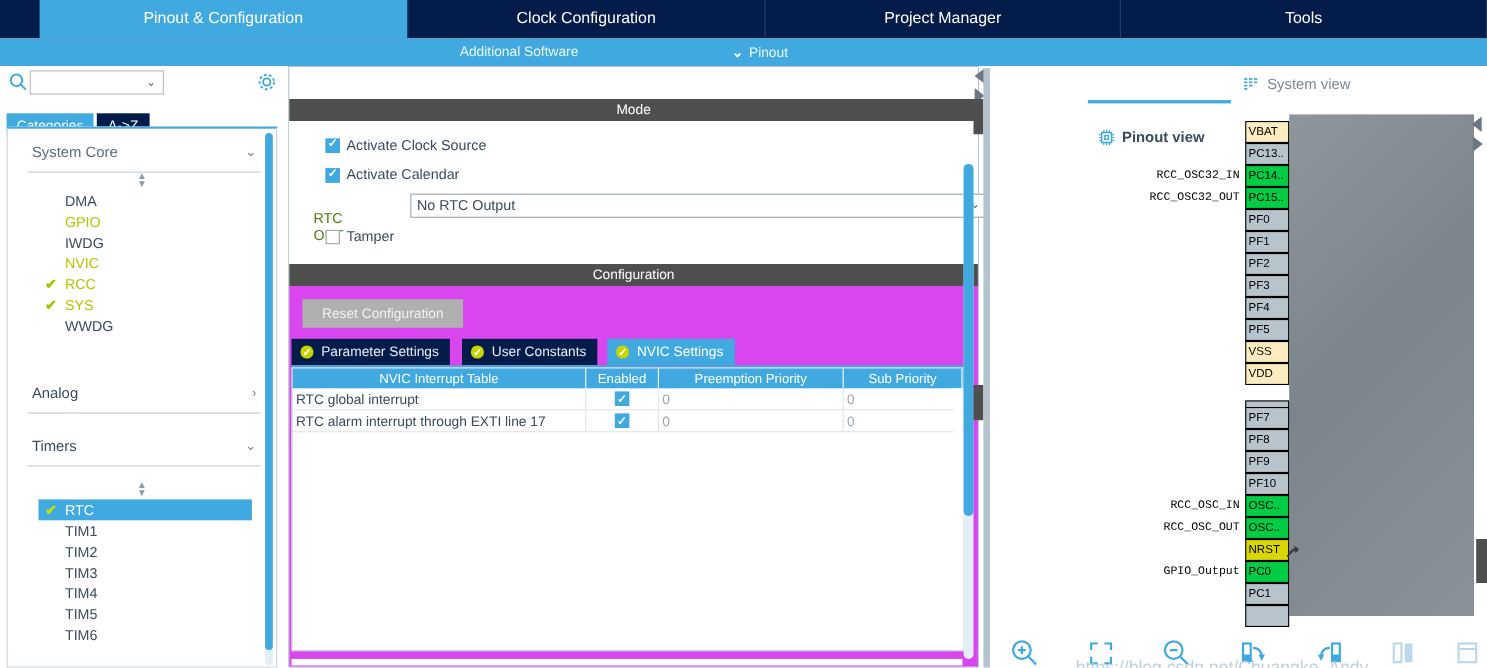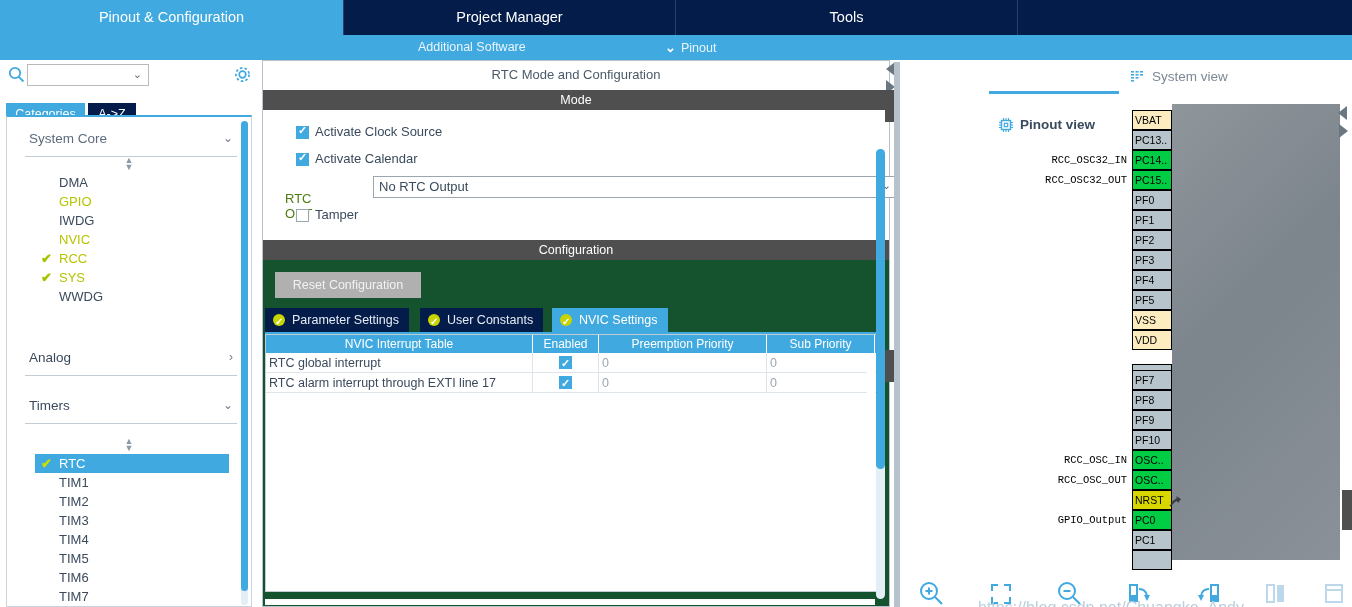--- a/index.html
+++ b/index.html
@@ -8,21 +8,21 @@
     font-family: "Liberation Sans", sans-serif;
     font-size: 13px;
     background: #ffffff;
     overflow: hidden;
   }
   #app { position: relative; width: 1352px; height: 607px; }
 
   
   .topbar {
     position: absolute; left: 0; top: 0; width: 1352px; height: 35px;
-    background: #041c4a; display: flex;
+    background: #041c4a; display: flex; padding-left: 36px;
   }
   .topbar .mtab {
     height: 35px; line-height: 35px; text-align: center;
     color: #ffffff; font-size: 14.5px; cursor: default;
     border-right: 1px solid #2b3f6b;
   }
   .topbar .mtab.active { background: #3fa9e0; color: #ffffff; }
   .mtab-0 { width: 344px; }
   .mtab-1 { width: 334px; }
   .mtab-2 { width: 332px; }
@@ -172,21 +172,21 @@
   }
   .rtcout-sel .val {
     position: absolute; left: 5px; top: 2px; font-size: 13px; color: #3a4a5c;
   }
   .rtcout-sel .chev {
     position: absolute; right: 7px; top: 2px; font-size: 11px; color: #5a6a7a;
   }
 
   .config-body {
     position: absolute; left: 0; top: 199px; width: 626px; height: 346px;
-    background: #14532d;
+    background: #d946ef;
   }
   .reset-btn {
     position: absolute; left: 12px; top: 12px; width: 146px; height: 26px;
     background: #b0b0b0; border: none; color: #f2f2f2; font-size: 12.5px;
     font-family: "Liberation Sans", sans-serif; cursor: pointer;
   }
   .ctabs { position: absolute; left: 2px; top: 48px; height: 24px; }
   .ctab {
     position: absolute; top: 0; height: 24px; line-height: 24px;
     background: #041c4a; color: #e6ecf5; font-size: 12.5px;
@@ -347,20 +347,21 @@
     font-family: "Liberation Sans", sans-serif;
   }
 </style>
 </head>
 <body>
 
 <div id="app">
 
   <div class="topbar">
     <div class="mtab mtab-0 active">Pinout &amp; Configuration</div>
+    <div class="mtab mtab-1">Clock Configuration</div>
     <div class="mtab mtab-2">Project Manager</div>
     <div class="mtab mtab-3">Tools</div>
   </div>
 
   <div class="subbar">
     <div class="sitem sitem-additional">Additional Software</div>
     <div class="sitem sitem-pinout">
       <span class="chev">⌄</span><span>Pinout</span>
     </div>
   </div>
@@ -453,32 +454,28 @@
       </div>
       <div class="peri-row">
         <span>TIM4</span>
       </div>
       <div class="peri-row">
         <span>TIM5</span>
       </div>
       <div class="peri-row">
         <span>TIM6</span>
       </div>
-      <div class="peri-row">
-        <span>TIM7</span>
-      </div>
 
       <div class="sb-scroll">
         <div class="sb-thumb"></div>
       </div>
     </div>
   </div>
 
   <div class="center">
-    <div class="panel-title">RTC Mode and Configuration</div>
     <div class="band band-mode">Mode</div>
 
     <div class="mode-body">
       <div class="cb-row cb-clock">
         <span class="box on"></span>
         <span class="lbl">Activate Clock Source</span>
       </div>
       <div class="cb-row cb-cal">
         <span class="box on"></span>
         <span class="lbl">Activate Calendar</span>

